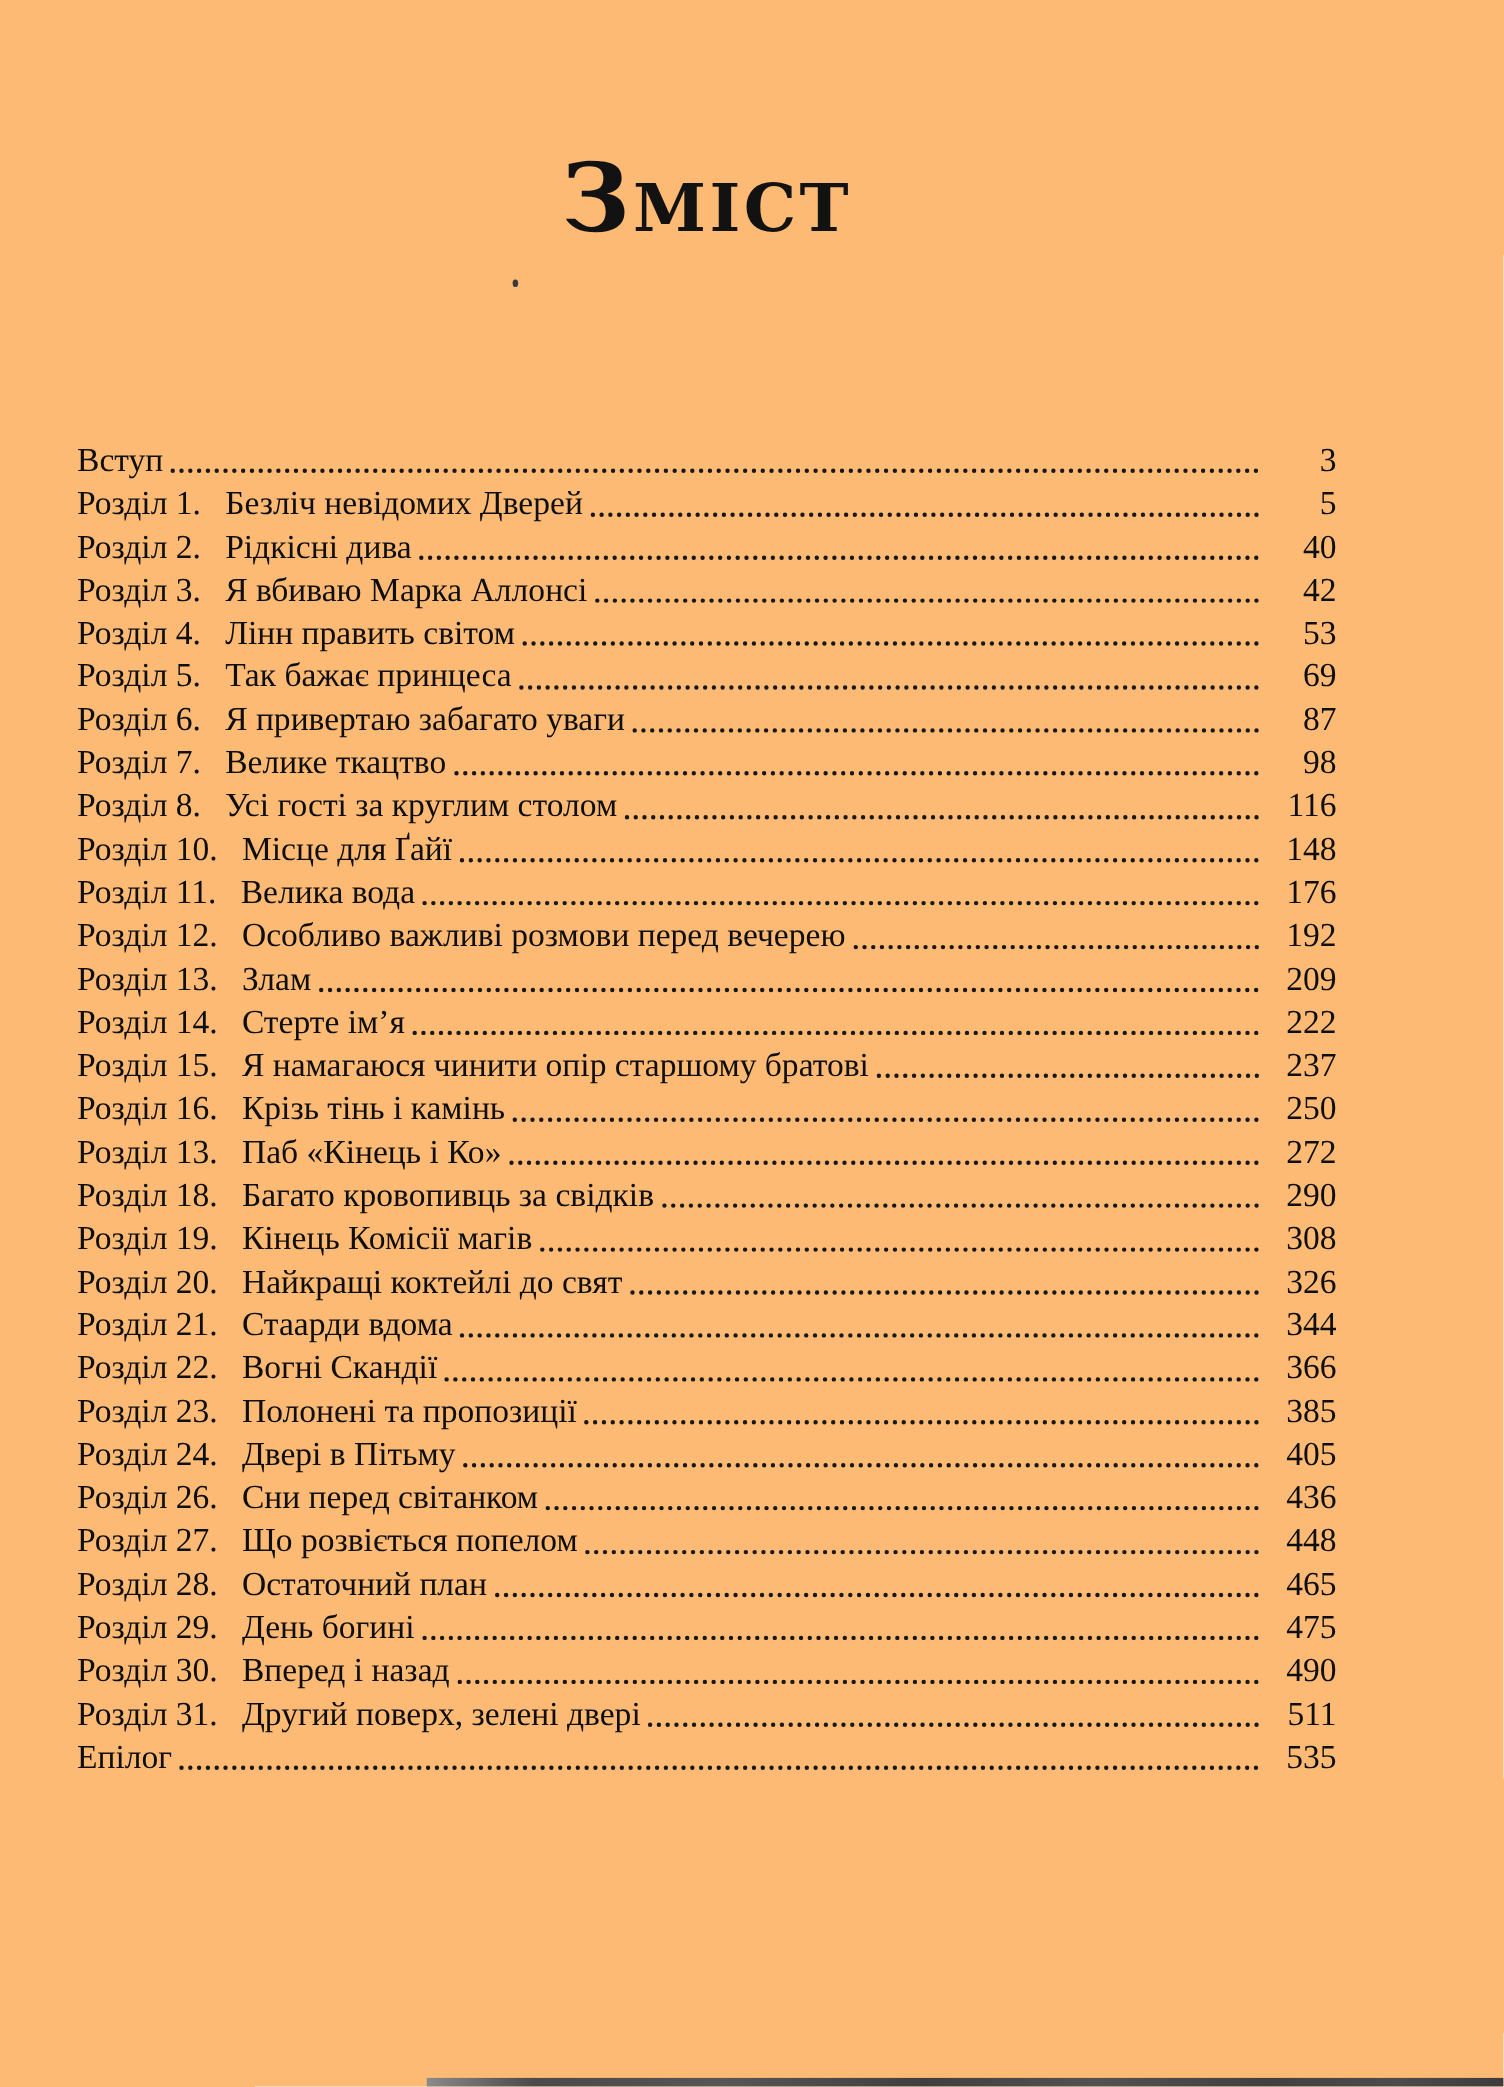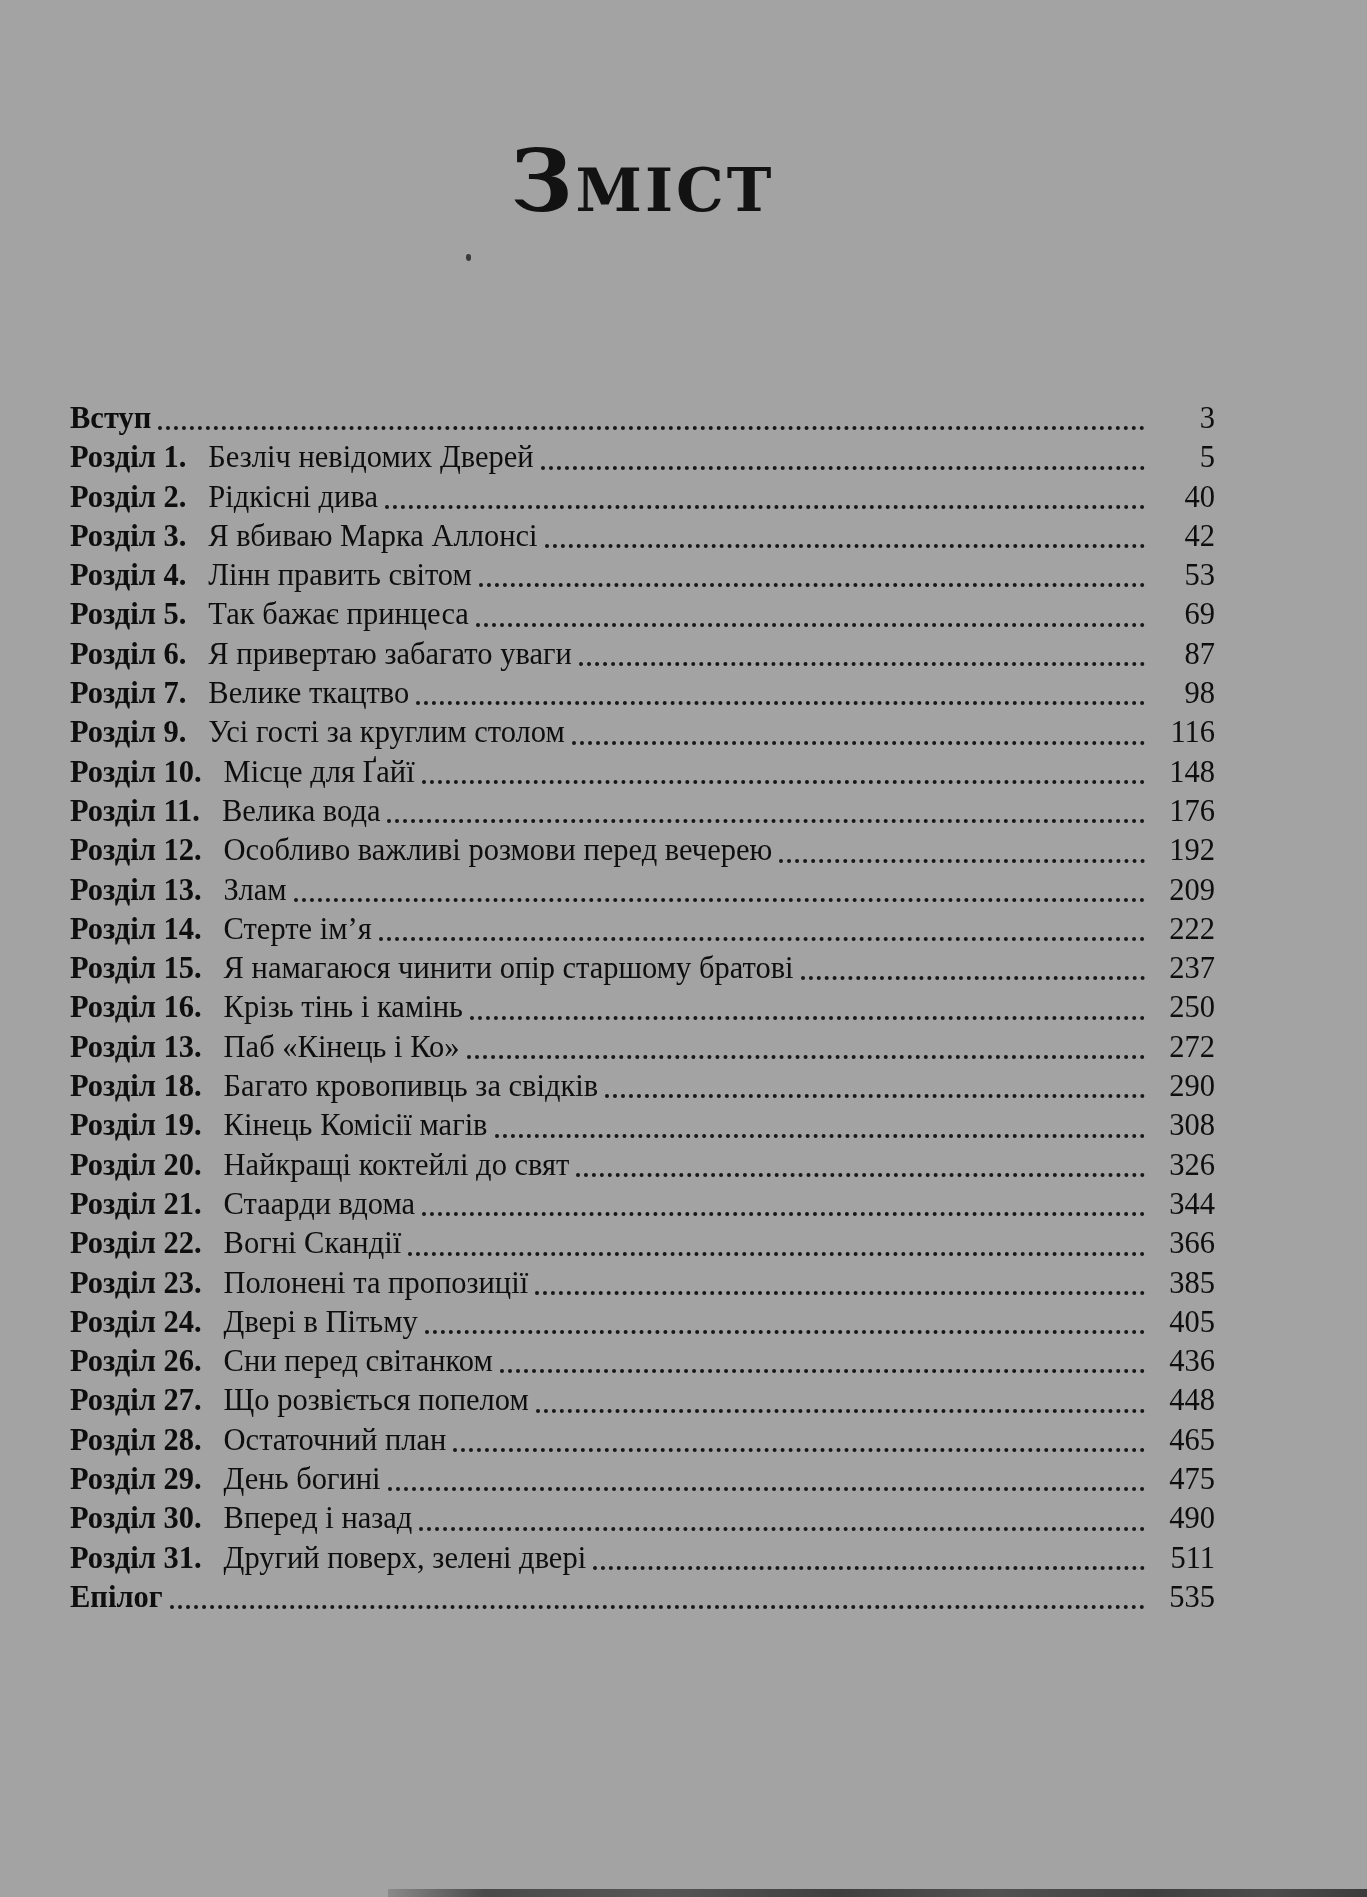--- a/index.html
+++ b/index.html
@@ -4,21 +4,21 @@
 <style>
   html, body {
     margin: 0;
     padding: 0;
     background: #ffffff;
   }
   .page {
     position: relative;
     width: 1367px;
     height: 1897px;
-    background: #a3a3a3;
+    background: #fdba74;
     overflow: hidden;
     font-family: "Liberation Serif", serif;
     color: #0e0e0e;
   }
   .toc-title {
     position: absolute;
     top: 134px;
     left: 70px;
     width: 1145px;
     margin: 0;
@@ -46,21 +46,21 @@
     top: 399px;
     width: 1145px;
   }
   .row {
     display: flex;
     height: 39.3px;
     line-height: 39.3px;
     font-size: 30.5px;
     white-space: nowrap;
   }
-  .lbl { font-weight: 700; }
+  .lbl { font-weight: 400; }
   .ttl:not(:empty) { margin-left: 22px; }
   .dots {
     flex: 1;
     position: relative;
     min-width: 18px;
   }
   .dots::after {
     content: "";
     position: absolute;
     left: 7px;
@@ -135,21 +135,21 @@
         <span class="dots"></span>
         <span class="pg">87</span>
       </div>
       <div class="row">
         <span class="lbl">Розділ 7.</span>
         <span class="ttl">Велике ткацтво</span>
         <span class="dots"></span>
         <span class="pg">98</span>
       </div>
       <div class="row">
-        <span class="lbl">Розділ 9.</span>
+        <span class="lbl">Розділ 8.</span>
         <span class="ttl">Усі гості за круглим столом</span>
         <span class="dots"></span>
         <span class="pg">116</span>
       </div>
       <div class="row">
         <span class="lbl">Розділ 10.</span>
         <span class="ttl">Місце для Ґайї</span>
         <span class="dots"></span>
         <span class="pg">148</span>
       </div>

